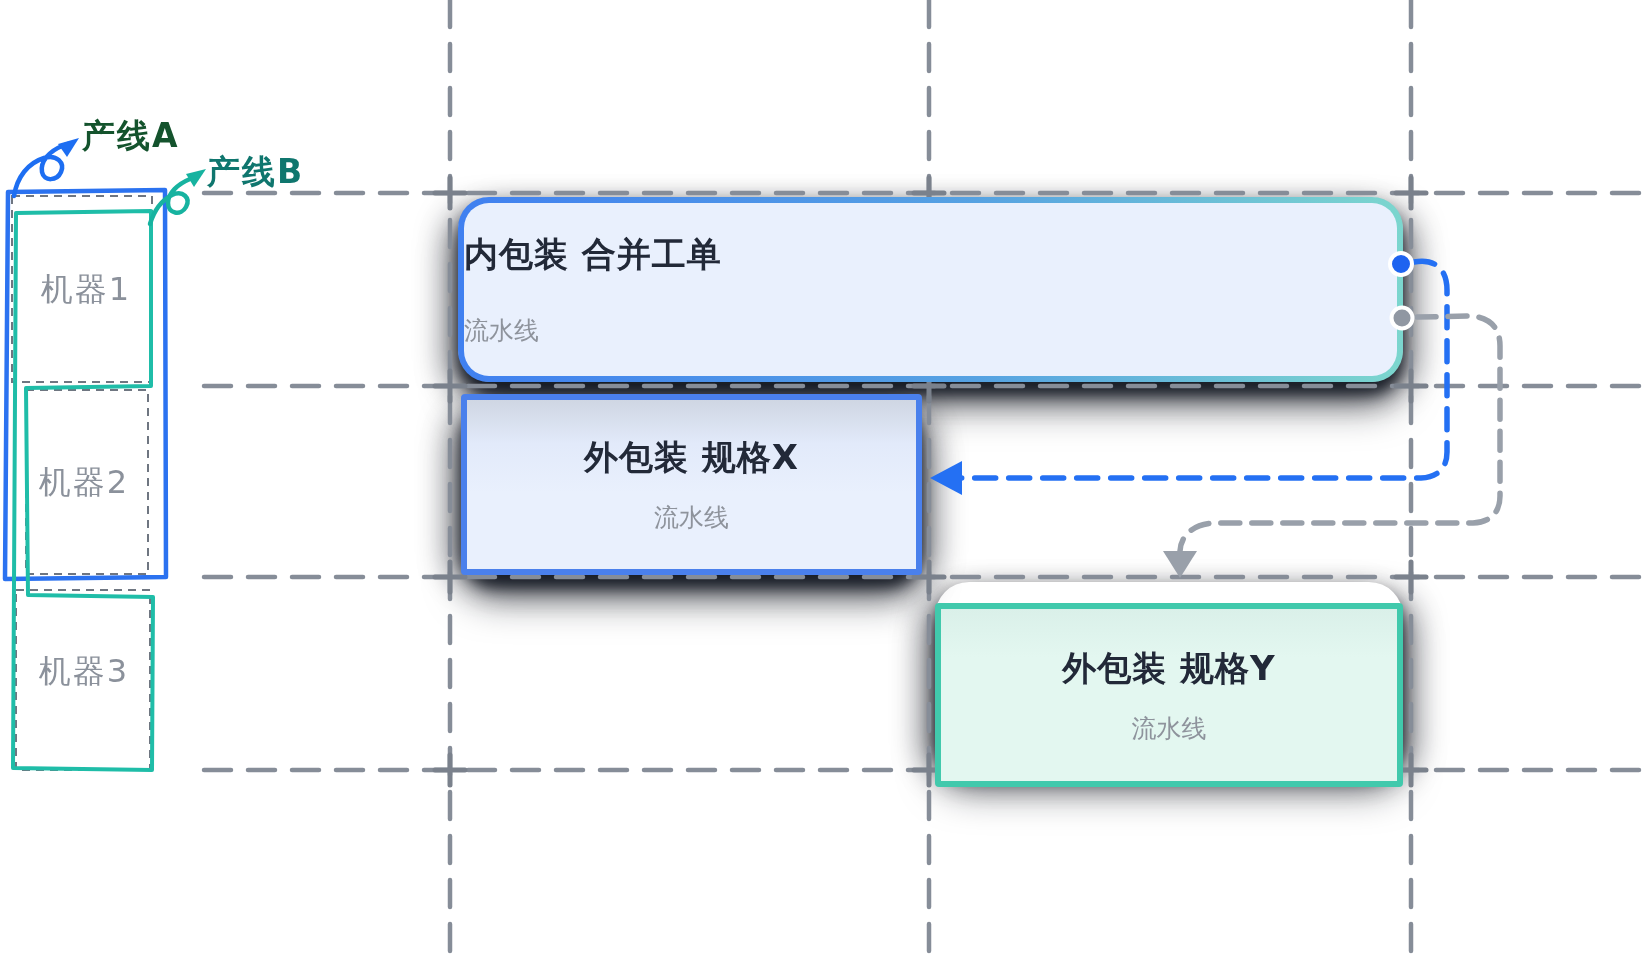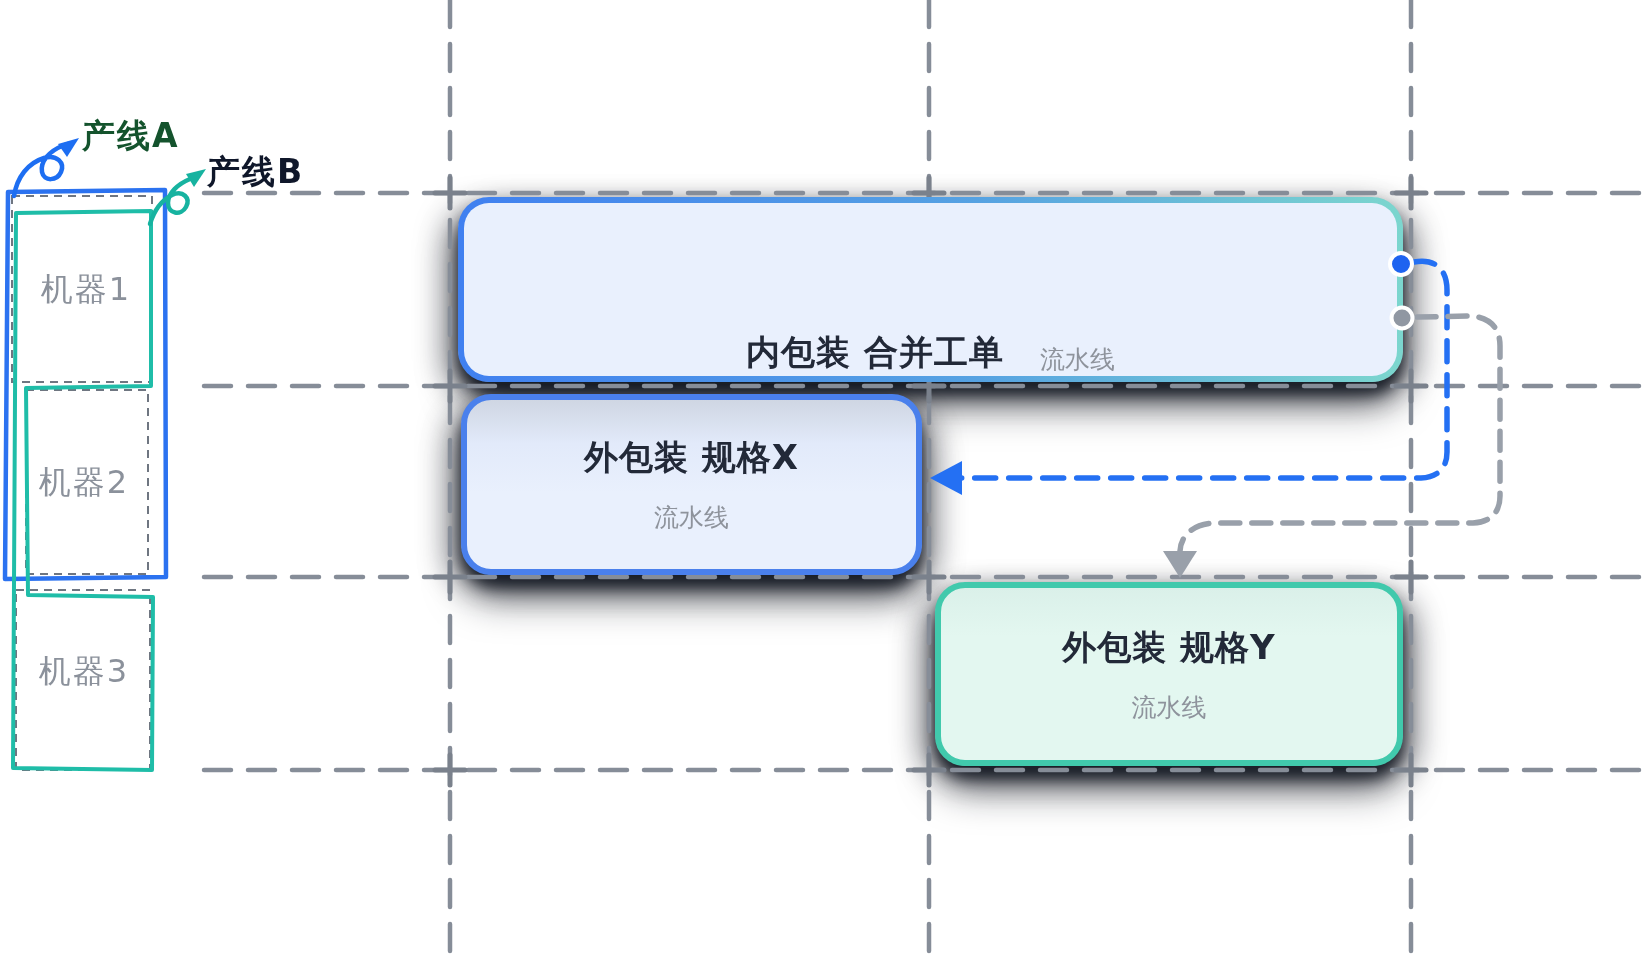--- a/index.html
+++ b/index.html
@@ -16,54 +16,55 @@
     position:absolute;border-radius:34px;background:transparent;
     box-shadow:
       0 12px 14px rgba(13,17,27,.80),
       0 26px 36px rgba(13,17,27,.50),
       14px 10px 30px rgba(13,17,27,.38),
       -14px 10px 30px rgba(13,17,27,.38);
   }
 
   
   .card{
-    position:absolute;border-radius:30px;box-sizing:border-box;
+    position:absolute;border-radius:4px;box-sizing:border-box;
     display:flex;flex-direction:column;align-items:center;justify-content:center;
     gap:20px;
   }
   .card-title{font-size:34px;font-weight:700;color:#222938;letter-spacing:1px;white-space:nowrap;}
   .card-sub{font-size:25px;font-weight:400;color:#8e939c;white-space:nowrap;}
 
   .card1-wrap{
     position:absolute;border-radius:31px;padding:6px;box-sizing:border-box;
     background:linear-gradient(90deg,#4080f0 0%,#56a2e2 55%,#7cd6ce 100%);
   }
   .card1-inner{
     width:100%;height:100%;border-radius:25px;background:#e9f0fd;
-    display:flex;flex-direction:row;align-items:flex-end;justify-content:center;gap:36px;
+    display:flex;flex-direction:column;align-items:flex-start;justify-content:center;gap:36px;
   }
   .card2{
     border:6px solid #4a80ec;
     background:linear-gradient(180deg,#cfd6e3 0%,#e2eafa 26%,#e9f0fd 55%);
   }
   .card3{
     border:6px solid #41c9ac;
     background:linear-gradient(180deg,#daf0e9 0%,#e3f7f0 28%);
+    margin-top:21px;
   }
 
   
   .machine-label{
     position:absolute;transform:translate(-50%,-50%);
     font-size:32px;color:#8b919b;letter-spacing:2px;white-space:nowrap;
   }
   .line-label{
     position:absolute;font-size:33px;font-weight:700;letter-spacing:2px;white-space:nowrap;
   }
   .line-label.a{color:#14532d;}
-  .line-label.b{color:#0f172a;}
+  .line-label.b{color:#0f766e;}
 </style>
 </head>
 <body>
 
 <div class="canvas">
 
   <div class="card-shadow z0" style="left:458px;top:197px;width:945px;height:185px;"></div>
   <div class="card-shadow z0" style="left:461px;top:394px;width:461px;height:181px;"></div>
   <div class="card-shadow z0" style="left:935px;top:582px;width:468px;height:184px;"></div>
 

